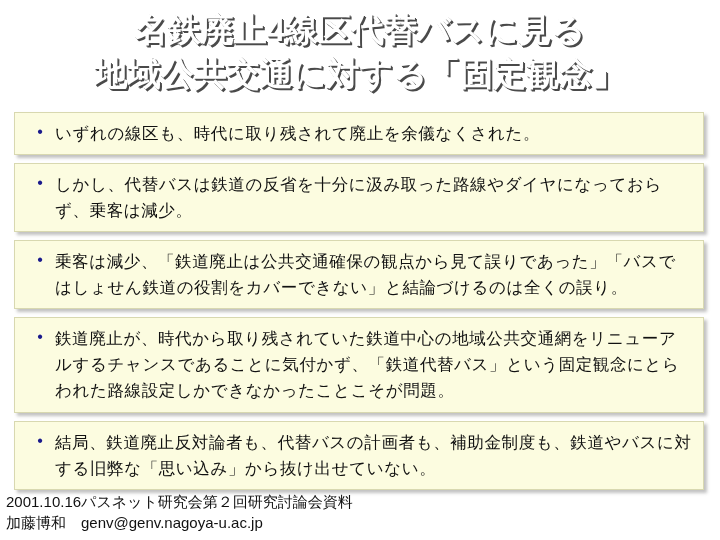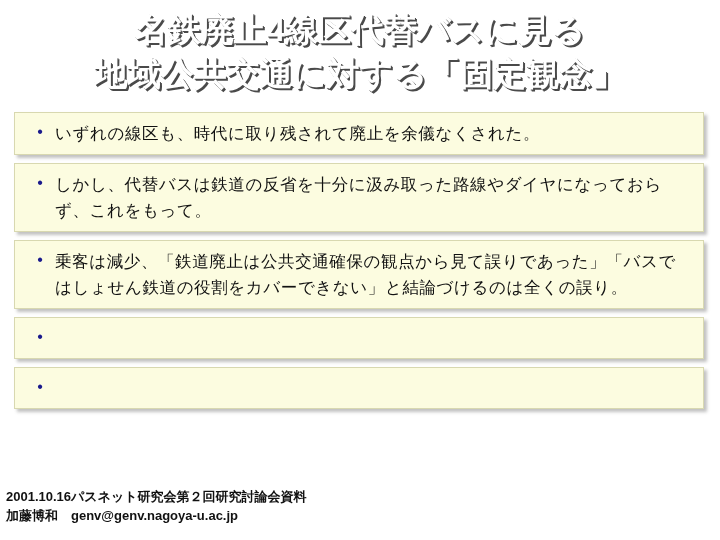--- a/index.html
+++ b/index.html
@@ -61,25 +61,24 @@
   .bullet-text {
     flex: 1 1 auto;
     font-size: 16.5px;
     line-height: 1.58;
     color: #111111;
     letter-spacing: 0.6px;
   }
   .footer {
     position: absolute;
     left: 6px;
-    bottom: 14px;
-    font-size: 13px;
+    bottom: 6px;
+    font-size: 15px;
     color: #111111;
     line-height: 1.45;
-    font-weight: bold;
   }
   .footer-line {
     white-space: pre;
   }
 </style>
 </head>
 <body>
 
 <div class="slide">
 
@@ -88,34 +87,36 @@
 
   <div class="bullets">
 
     <div class="bullet-box">
       <span class="bullet-mark">•</span>
       <span class="bullet-text">いずれの線区も、時代に取り残されて廃止を余儀なくされた。</span>
     </div>
 
     <div class="bullet-box">
       <span class="bullet-mark">•</span>
-      <span class="bullet-text">しかし、代替バスは鉄道の反省を十分に汲み取った路線やダイヤになっておらず、これをもって。</span>
+      <span class="bullet-text">しかし、代替バスは鉄道の反省を十分に汲み取った路線やダイヤになっておらず、乗客は減少。</span>
     </div>
 
     <div class="bullet-box">
       <span class="bullet-mark">•</span>
       <span class="bullet-text">乗客は減少、「鉄道廃止は公共交通確保の観点から見て誤りであった」「バスではしょせん鉄道の役割をカバーできない」と結論づけるのは全くの誤り。</span>
     </div>
 
     <div class="bullet-box">
       <span class="bullet-mark">•</span>
+      <span class="bullet-text">鉄道廃止が、時代から取り残されていた鉄道中心の地域公共交通網をリニューアルするチャンスであることに気付かず、「鉄道代替バス」という固定観念にとらわれた路線設定しかできなかったことこそが問題。</span>
     </div>
 
     <div class="bullet-box">
       <span class="bullet-mark">•</span>
+      <span class="bullet-text">結局、鉄道廃止反対論者も、代替バスの計画者も、補助金制度も、鉄道やバスに対する旧弊な「思い込み」から抜け出せていない。</span>
     </div>
 
   </div>
 
   <div class="footer">
     <div class="footer-line">2001.10.16パスネット研究会第２回研究討論会資料</div>
     <div class="footer-line">加藤博和　genv@genv.nagoya-u.ac.jp</div>
   </div>
 
 </div>

